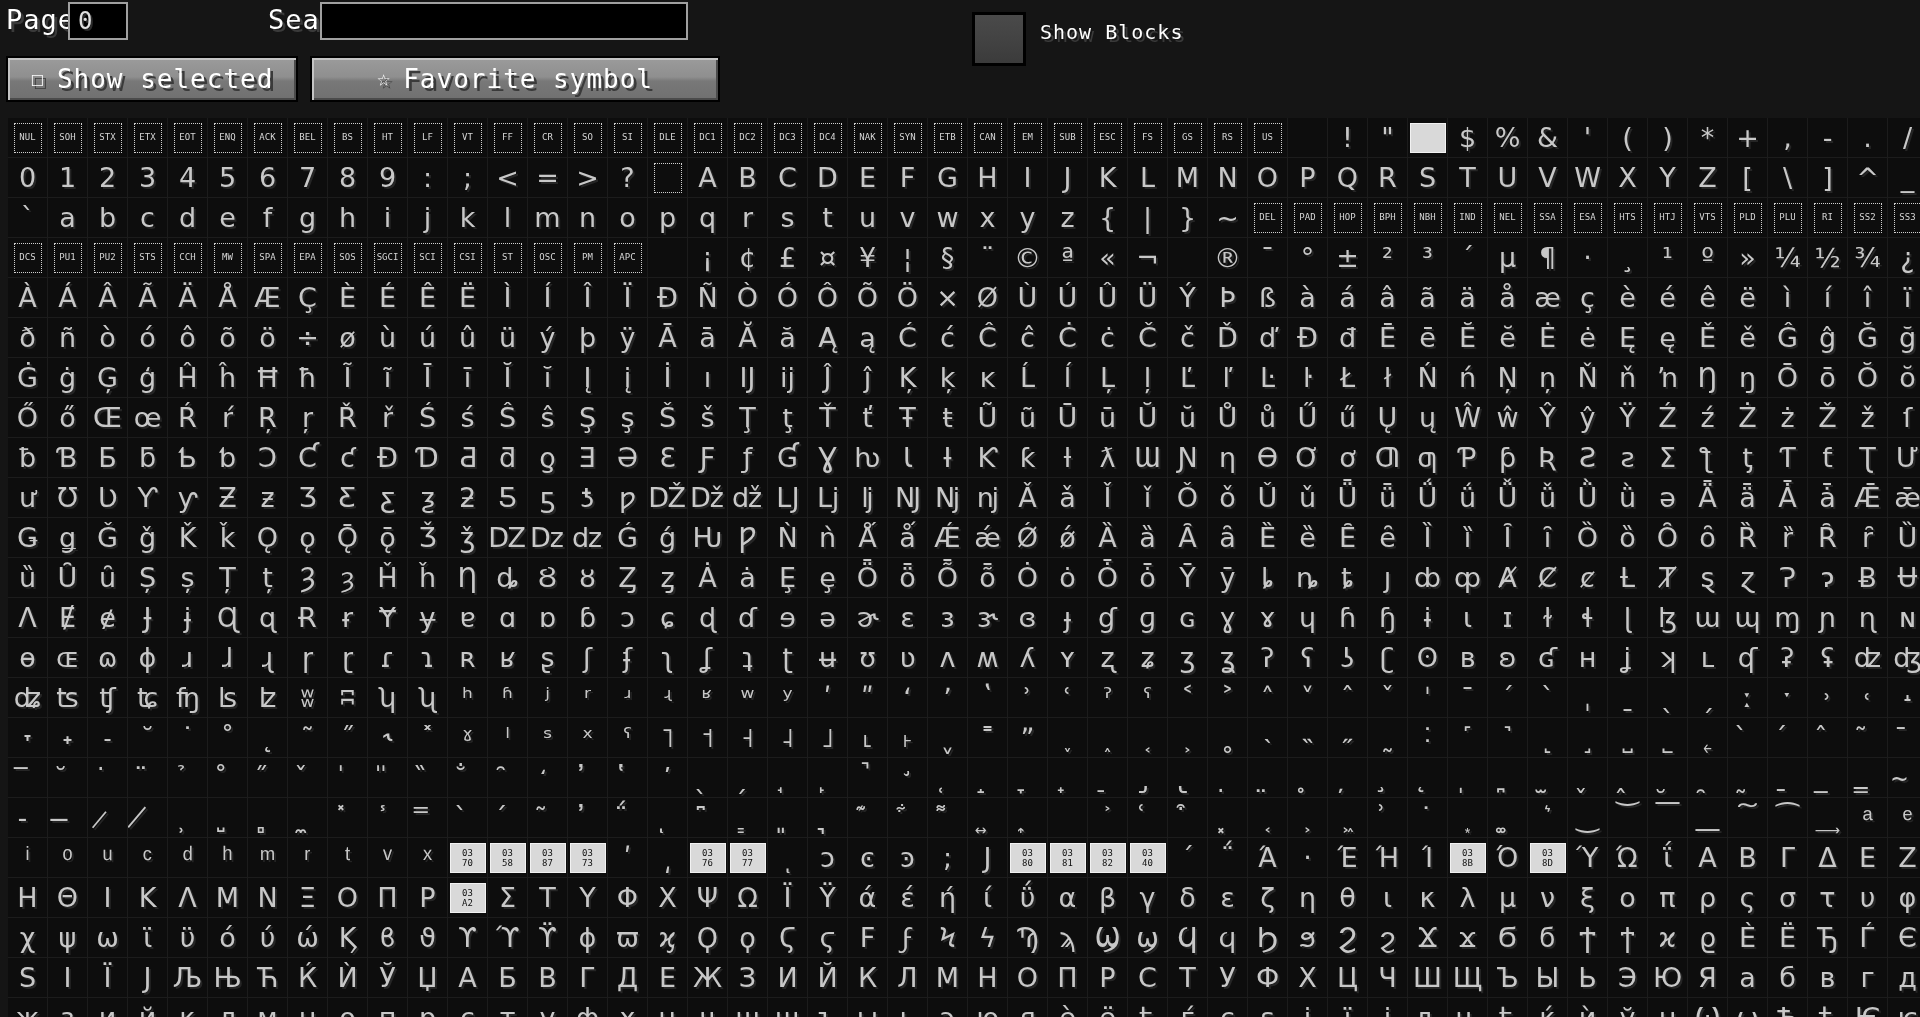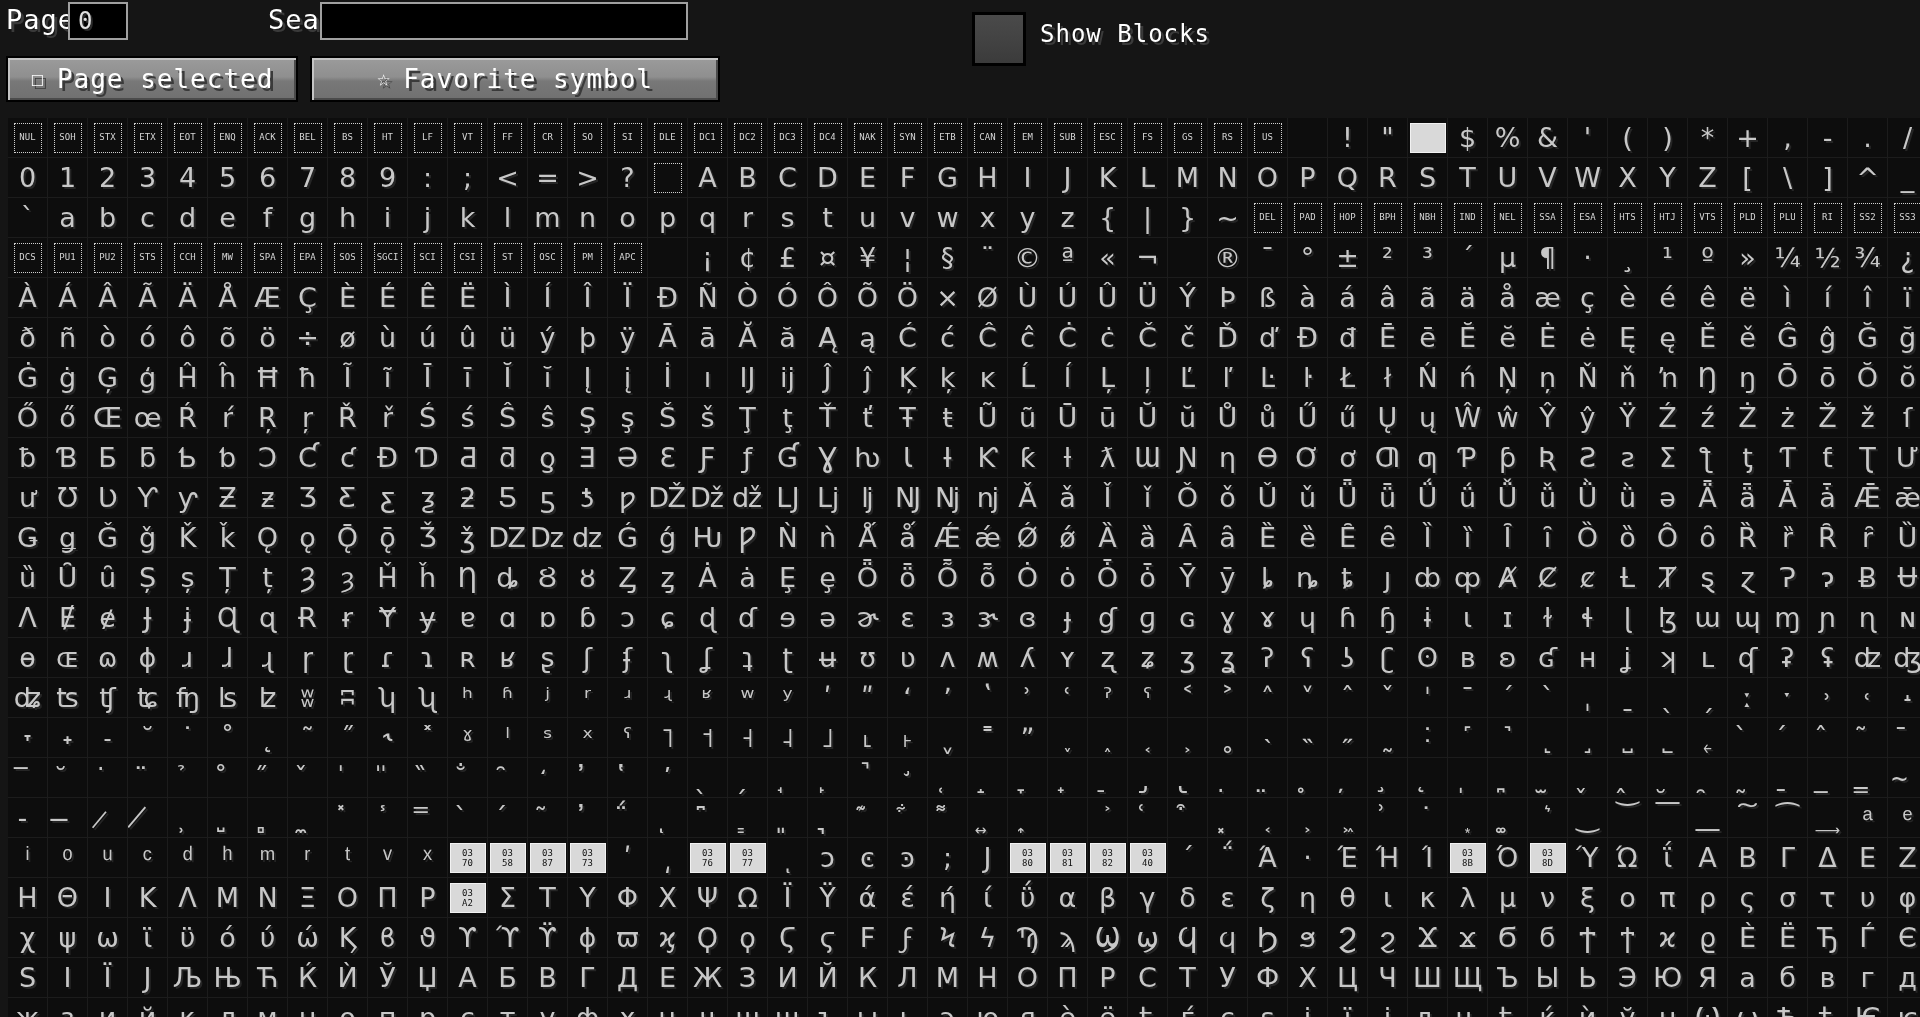--- a/index.html
+++ b/index.html
@@ -63,21 +63,21 @@
   #favorite-btn { left: 310px; top: 56px; width: 410px; height: 46px; }
   .btnicon { font-size: 22px; line-height: 1; }
 
   
   #showblocks-box {
     position: absolute; left: 972px; top: 12px; width: 54px; height: 54px;
     background: linear-gradient(180deg,#4a4a4a 0%, #434343 50%, #3b3b3b 100%);
     border: 3px solid #000000;
     cursor: pointer;
   }
-  #showblocks-label { left: 1040px; top: 22px; font-size: 24px; }
+  #showblocks-label { left: 1040px; top: 22px; font-size: 20px; }
 
   
   #grid {
     position: absolute;
     left: 8px; top: 118px;
     width: 1920px; height: 899px;
     display: grid;
     grid-template-columns: repeat(48, 40px);
     grid-auto-rows: 40px;
     background: #a21caf;
@@ -154,21 +154,21 @@
     </div>
 
     <span class="lbl" style="left:268px; top:6px;">Search</span>
 
     <div class="field" id="search-field" title="">
       <span></span>
     </div>
 
     <div class="mcbtn" id="copy-btn">
       <span class="btnicon">☐</span>
-      <span>Page selected</span>
+      <span>Show selected</span>
     </div>
 
     <div class="mcbtn" id="favorite-btn">
       <span class="btnicon">☆</span>
       <span>Favorite symbol</span>
     </div>
 
     <div id="showblocks-box"></div>
     <span class="lbl" id="showblocks-label">Show Blocks</span>
   </div>

